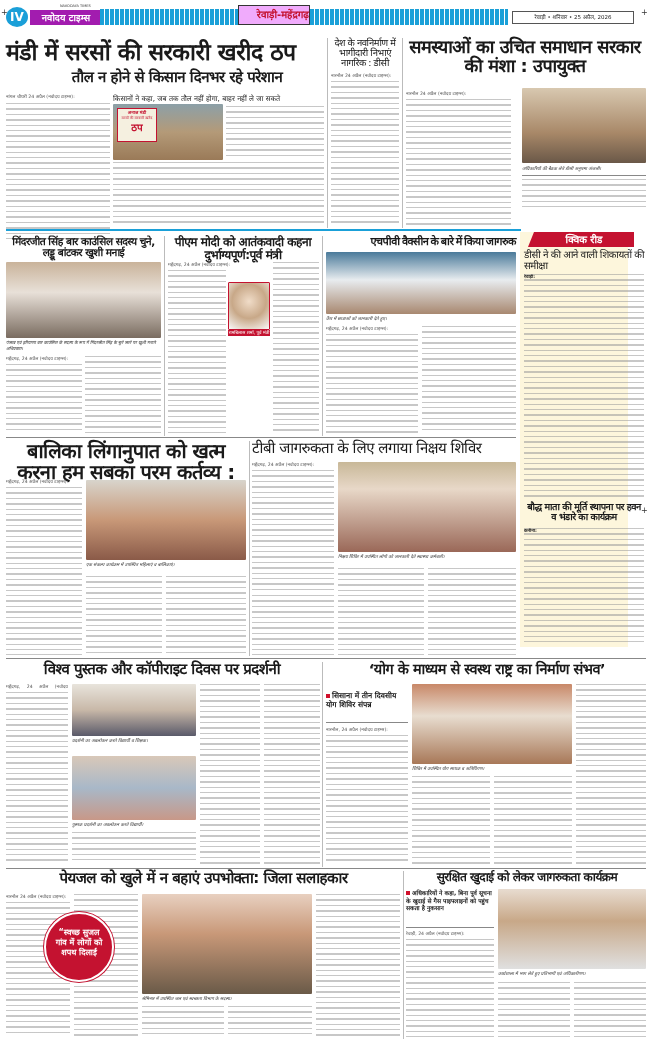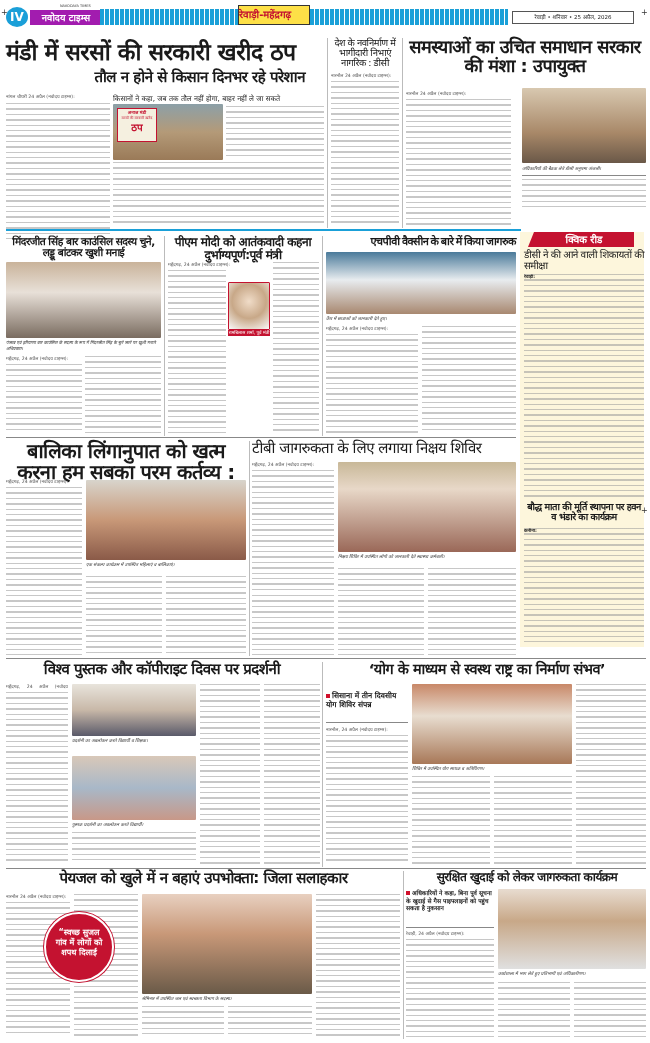--- a/index.html
+++ b/index.html
@@ -29,22 +29,22 @@
   .mast-num {
     left: 6px; top: 7px; width: 22px; height: 20px; background: #1a9fd8; border-radius: 50%;
     color: #fff; font-weight: bold; font-size: 12px; text-align: center; line-height: 20px;
   }
   .mast-brand {
     left: 30px; top: 10px; width: 72px; height: 15px; background: #a21caf; color: #fff;
     font-weight: bold; font-size: 9.5px; line-height: 15px; text-align: center;
   }
   .mast-brand-small { left: 60px; top: 4px; font-size: 3.5px; color: #333; }
   .mast-edition {
-    left: 238px; top: 5px; width: 72px; height: 20px; background: #fde047; border: 1.5px solid #333;
-    color: #c41230; font-weight: bold; font-size: 10px; text-align: left; line-height: 17px;
+    left: 238px; top: 5px; width: 72px; height: 20px; background: #f0abfc; border: 1.5px solid #333;
+    color: #c41230; font-weight: bold; font-size: 10px; text-align: right; line-height: 17px;
   }
   .mast-date {
     left: 512px; top: 11px; width: 122px; height: 13px; border: 1px solid #555; font-size: 5.5px;
     line-height: 11px; text-align: center; color: #222;
   }
   .reg-mark { font-size: 8px; color: #333; }
 
   .quick-box { background: #fdf6dc; }
   .quick-tag {
     background: #c41230; color: #fff; font-weight: bold; font-size: 10px; text-align: center; line-height: 15px;
@@ -65,21 +65,21 @@
   <span class="abs reg-mark" style="left:641px;top:8px;">+</span>
   <div class="abs mast-num">IV</div>
   <div class="abs mast-brand-small">NAVODAYA TIMES</div>
   <div class="abs mast-brand">नवोदय टाइम्स</div>
   <div class="abs mast-stripes"></div>
   <div class="abs mast-edition">रेवाड़ी-महेंद्रगढ़</div>
   <div class="abs mast-date">रेवाड़ी • शनिवार • 25 अप्रैल, 2026</div>
 </div>
 
 <div class="abs headline" style="left:6px;top:40px;width:318px;font-size:23px;">मंडी में सरसों की सरकारी खरीद ठप</div>
-<div class="abs headline" style="left:35px;top:70px;width:270px;font-size:15px;text-align:right;">तौल न होने से किसान दिनभर रहे परेशान</div>
+<div class="abs headline" style="left:42px;top:70px;width:270px;font-size:15px;text-align:center;">तौल न होने से किसान दिनभर रहे परेशान</div>
 <div class="abs" style="left:6px;top:94px;width:104px;">
   <div class="body-text" style="height:6.6px;">नांगल चौधरी 24 अप्रैल (नवोदय टाइम्स):</div>
   <div class="filler" style="height:140px;margin-top:2px;"></div>
 </div>
 <div class="abs" style="left:113px;top:93px;width:212px;font-size:7.2px;color:#222;">किसानों ने कहा, जब तक तौल नहीं होगा, बाहर नहीं ले जा सकते</div>
 <div class="abs photo" style="left:113px;top:104px;width:110px;height:56px;background:linear-gradient(180deg,#8ca0a8 0%,#b49a78 50%,#9a7a58 100%);">
   <div class="abs" style="left:4px;top:4px;width:40px;height:34px;background:#f5f0e0;border:1px solid #c41230;text-align:center;">
     <div style="font-size:4.5px;color:#c41230;font-weight:bold;">अनाज मंडी</div>
     <div style="font-size:3.5px;color:#c41230;">सरसों की सरकारी खरीद</div>
     <div style="font-size:10px;color:#c41230;font-weight:bold;">ठप</div>
@@ -124,21 +124,21 @@
 
 <div class="abs rule-v" style="left:322px;top:236px;height:200px;"></div>
 
 <div class="abs headline" style="left:326px;top:236px;width:190px;font-size:11px;text-align:right;font-family:Liberation Serif, serif;">एचपीवी वैक्सीन के बारे में किया जागरुक</div>
 <div class="abs photo" style="left:326px;top:252px;width:190px;height:62px;background:linear-gradient(180deg,#4a7a9a 0%,#e8ecef 45%,#a88870 100%);"></div>
 <div class="abs caption" style="left:326px;top:316px;width:190px;">कैंप में छात्राओं को जानकारी देते हुए।</div>
 <div class="abs body-text" style="left:326px;top:326px;width:92px;height:7px;">महेंद्रगढ़, 24 अप्रैल (नवोदय टाइम्स):</div>
 <div class="abs filler" style="left:326px;top:334px;width:92px;height:100px;"></div>
 <div class="abs filler" style="left:422px;top:326px;width:94px;height:108px;"></div>
 
-<div class="abs quick-box" style="left:520px;top:232px;width:124px;height:415px;">
+<div class="abs quick-box" style="left:520px;top:232px;width:108px;height:415px;">
   <div class="abs" style="left:8px;top:0;width:0;height:0;border-left:6px solid transparent;border-right:6px solid transparent;border-bottom:15px solid #c41230;"></div>
   <div class="abs quick-tag" style="left:14px;top:0;width:100px;height:15px;">क्विक रीड</div>
   <div class="abs headline" style="left:4px;top:18px;width:120px;font-size:10px;font-weight:normal;text-align:left;">डीसी ने की आने वाली शिकायतों की समीक्षा</div>
   <div class="abs body-text" style="left:4px;top:42px;width:30px;height:7px;font-weight:bold;color:#222;">रेवाड़ी:</div>
   <div class="abs filler" style="left:4px;top:42px;width:120px;height:225px;"></div>
   <div class="abs headline" style="left:4px;top:270px;width:120px;font-size:9.5px;text-align:center;">बौद्ध माता की मूर्ति स्थापना पर हवन व भंडारे का कार्यक्रम</div>
   <div class="abs body-text" style="left:4px;top:296px;width:30px;height:7px;font-weight:bold;color:#222;">कनीना:</div>
   <div class="abs filler" style="left:4px;top:296px;width:120px;height:114px;"></div>
 </div>
 <span class="abs reg-mark" style="left:641px;top:506px;">+</span>

